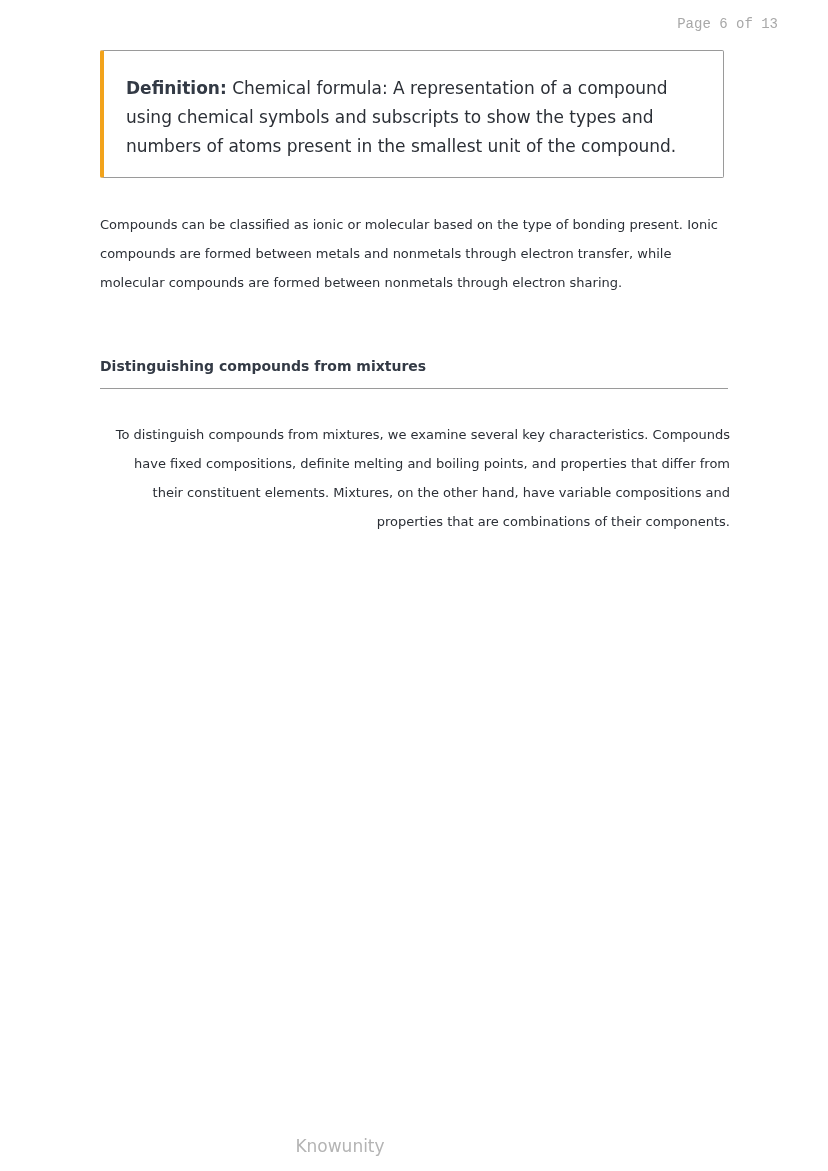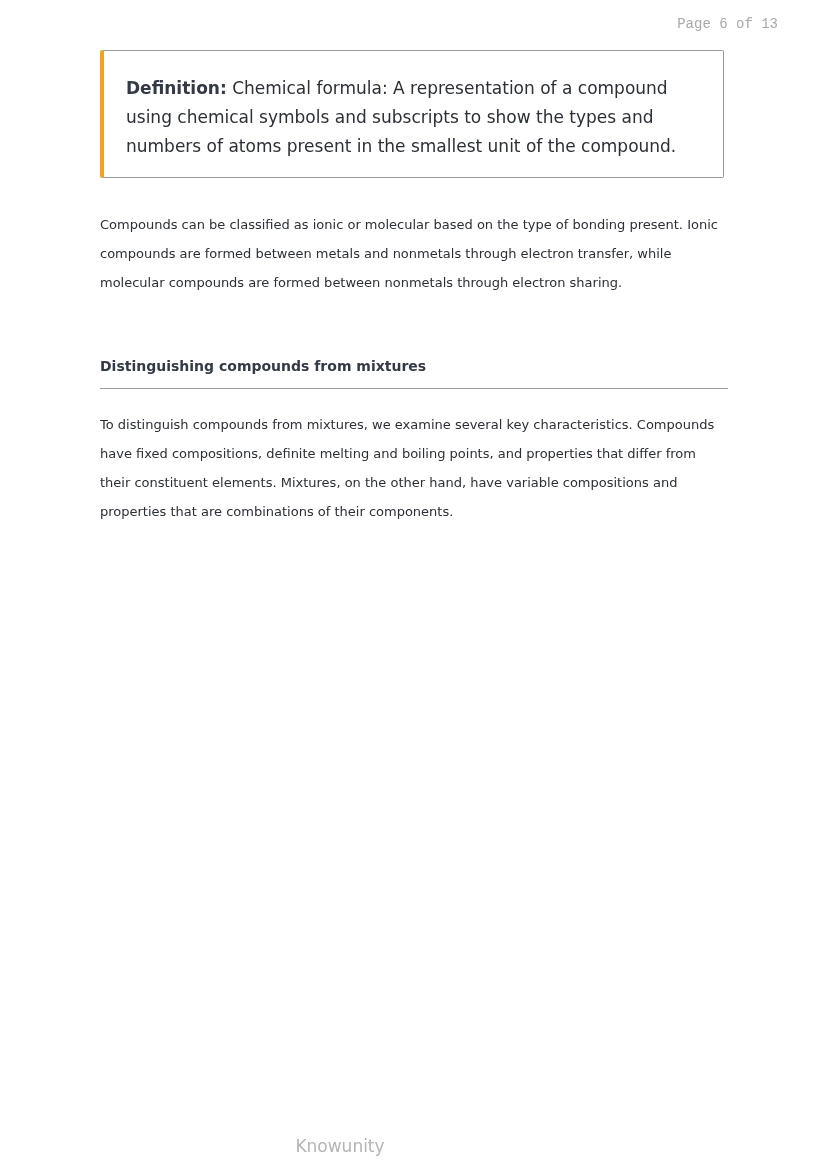--- a/index.html
+++ b/index.html
@@ -24,21 +24,21 @@
     .para {
       position: absolute; left: 100px; width: 630px;
       font-size: 13px; line-height: 29px; color: #2b2f36; margin: 0;
     }
     .para-1 { top: 210px; }
     .section-heading {
       position: absolute; left: 100px; top: 354px; width: 628px;
       font-size: 14px; font-weight: bold; color: #333a45;
       padding-bottom: 10px; border-bottom: 1px solid #9a9a9a; line-height: 24px;
     }
-    .para-2 { top: 410px; }
+    .para-2 { top: 420px; text-align: right; }
     .footer-brand {
       position: absolute; top: 1136px; left: 0; width: 680px; text-align: center;
       font-size: 17px; color: #b4b4b4;
     }
   </style>
 </head>
 <body>
 
 <div class="page-number">Page 6 of 13</div>
 

